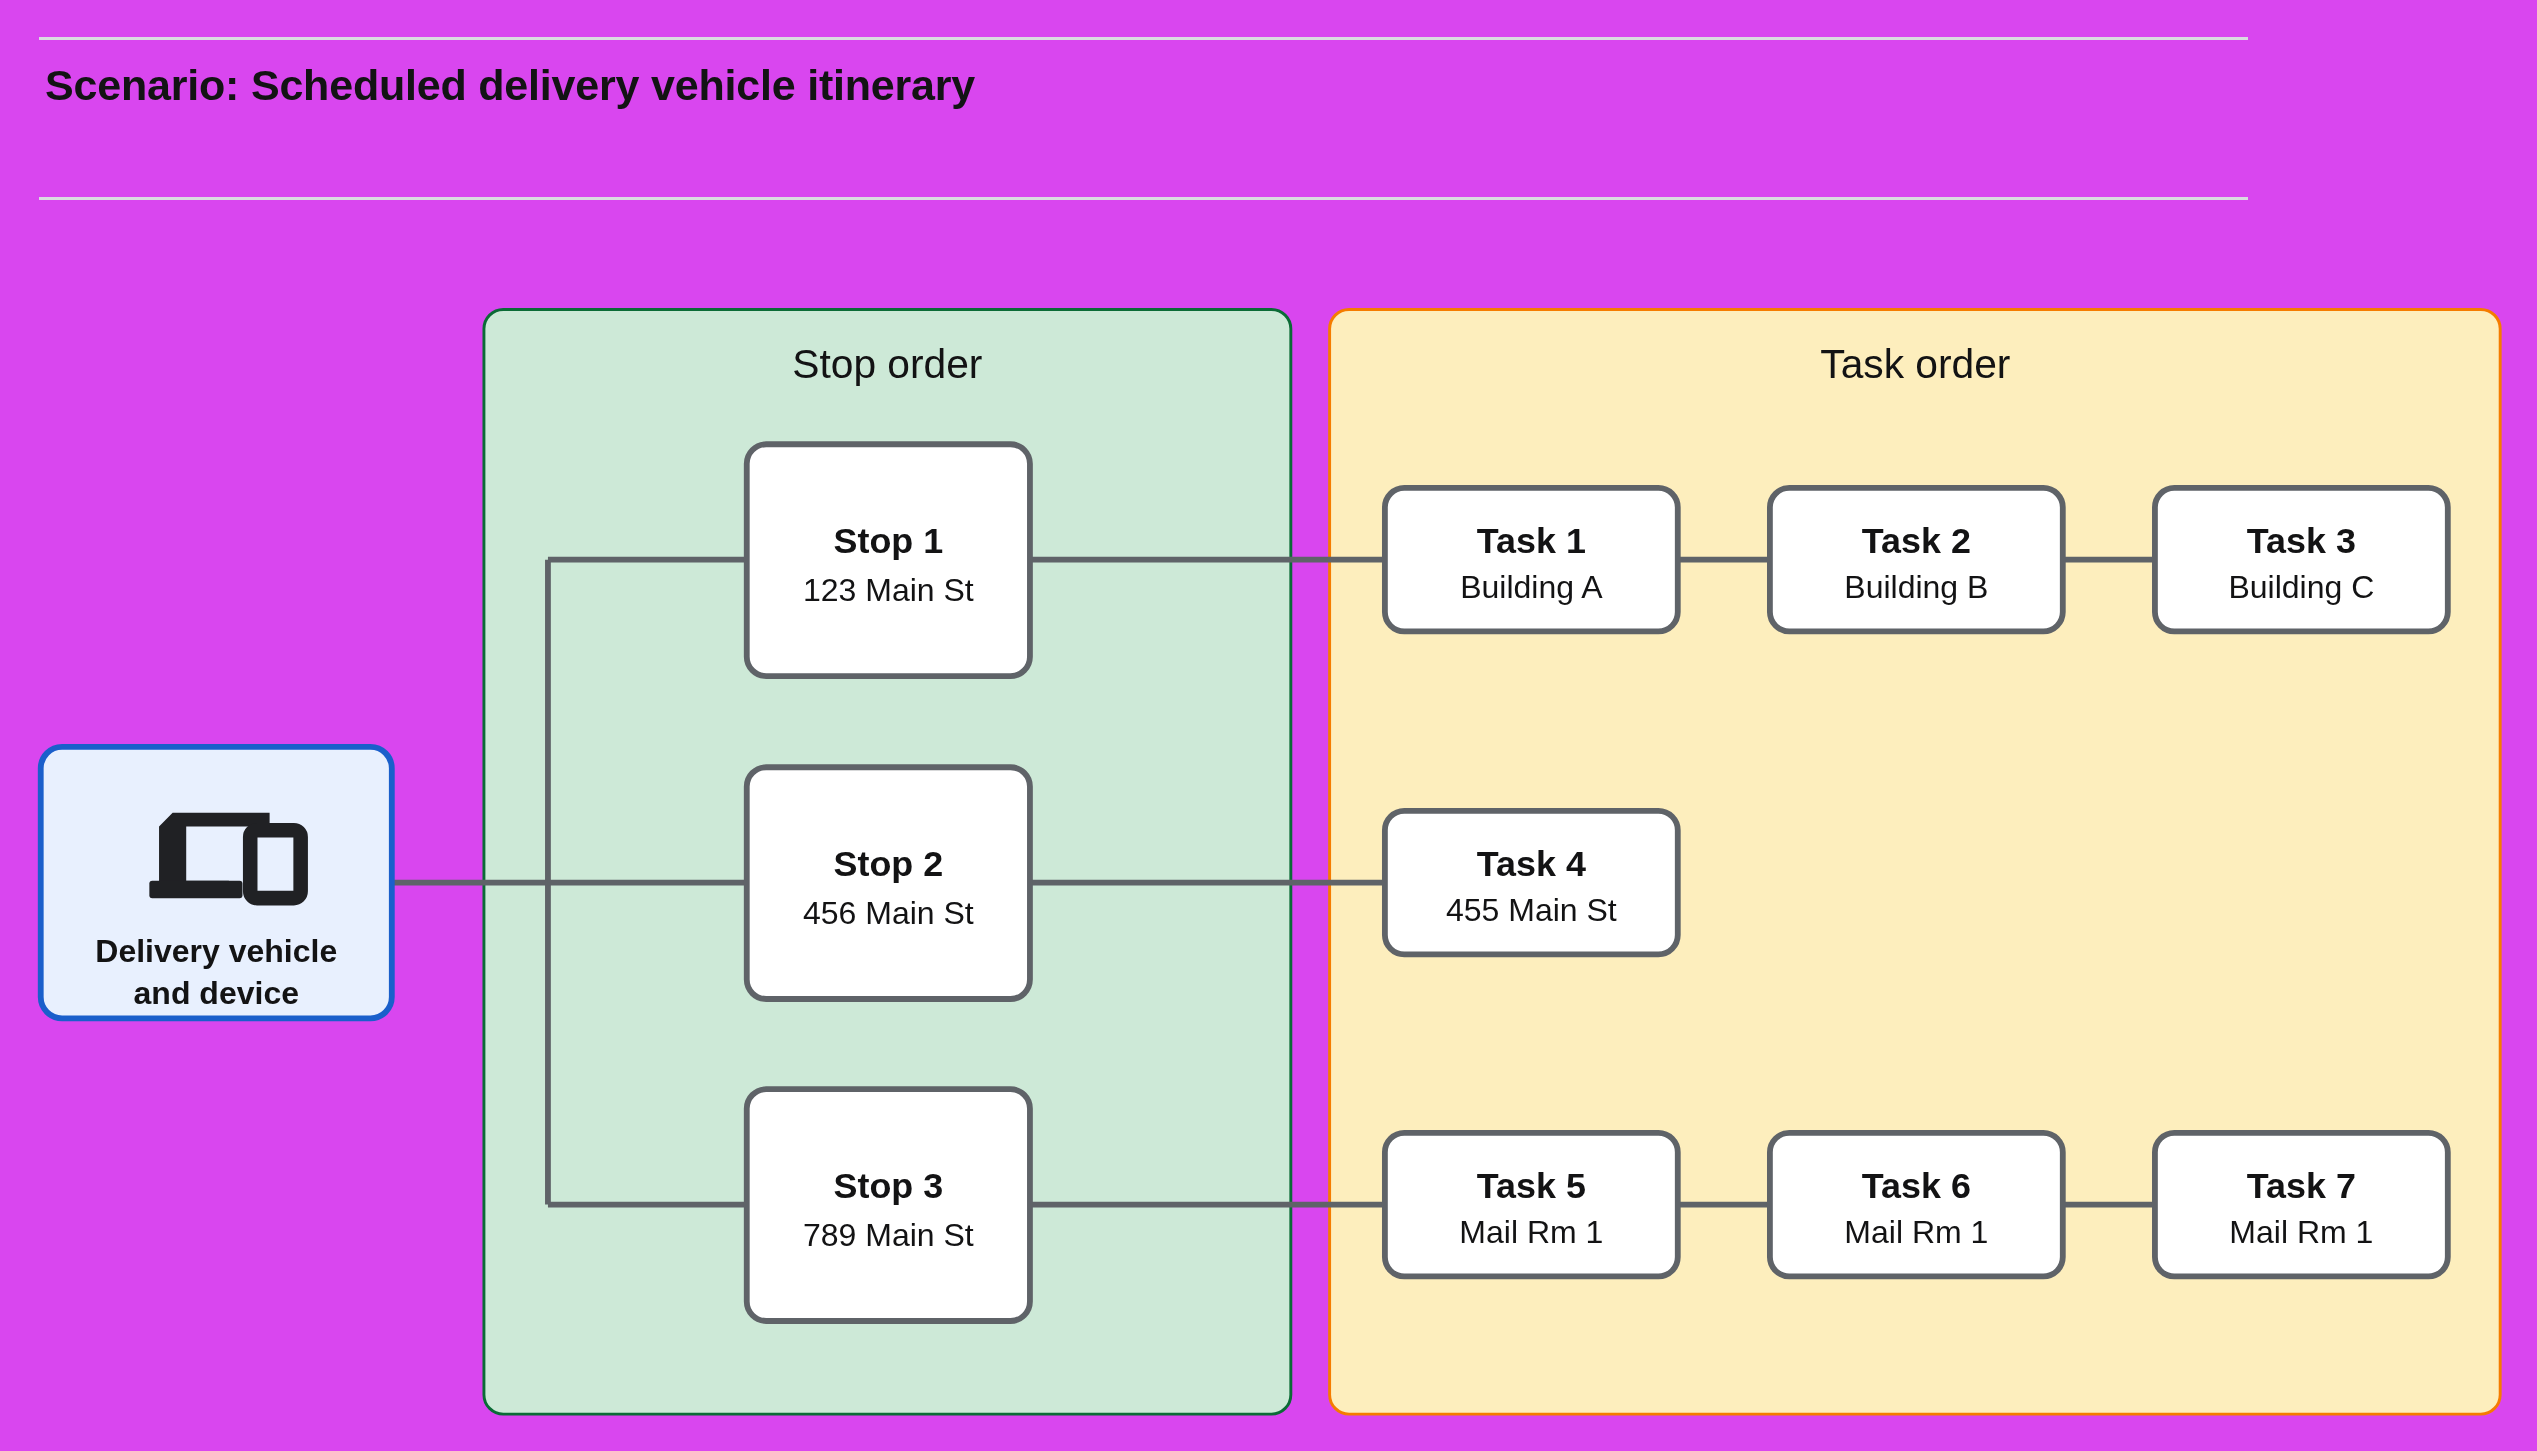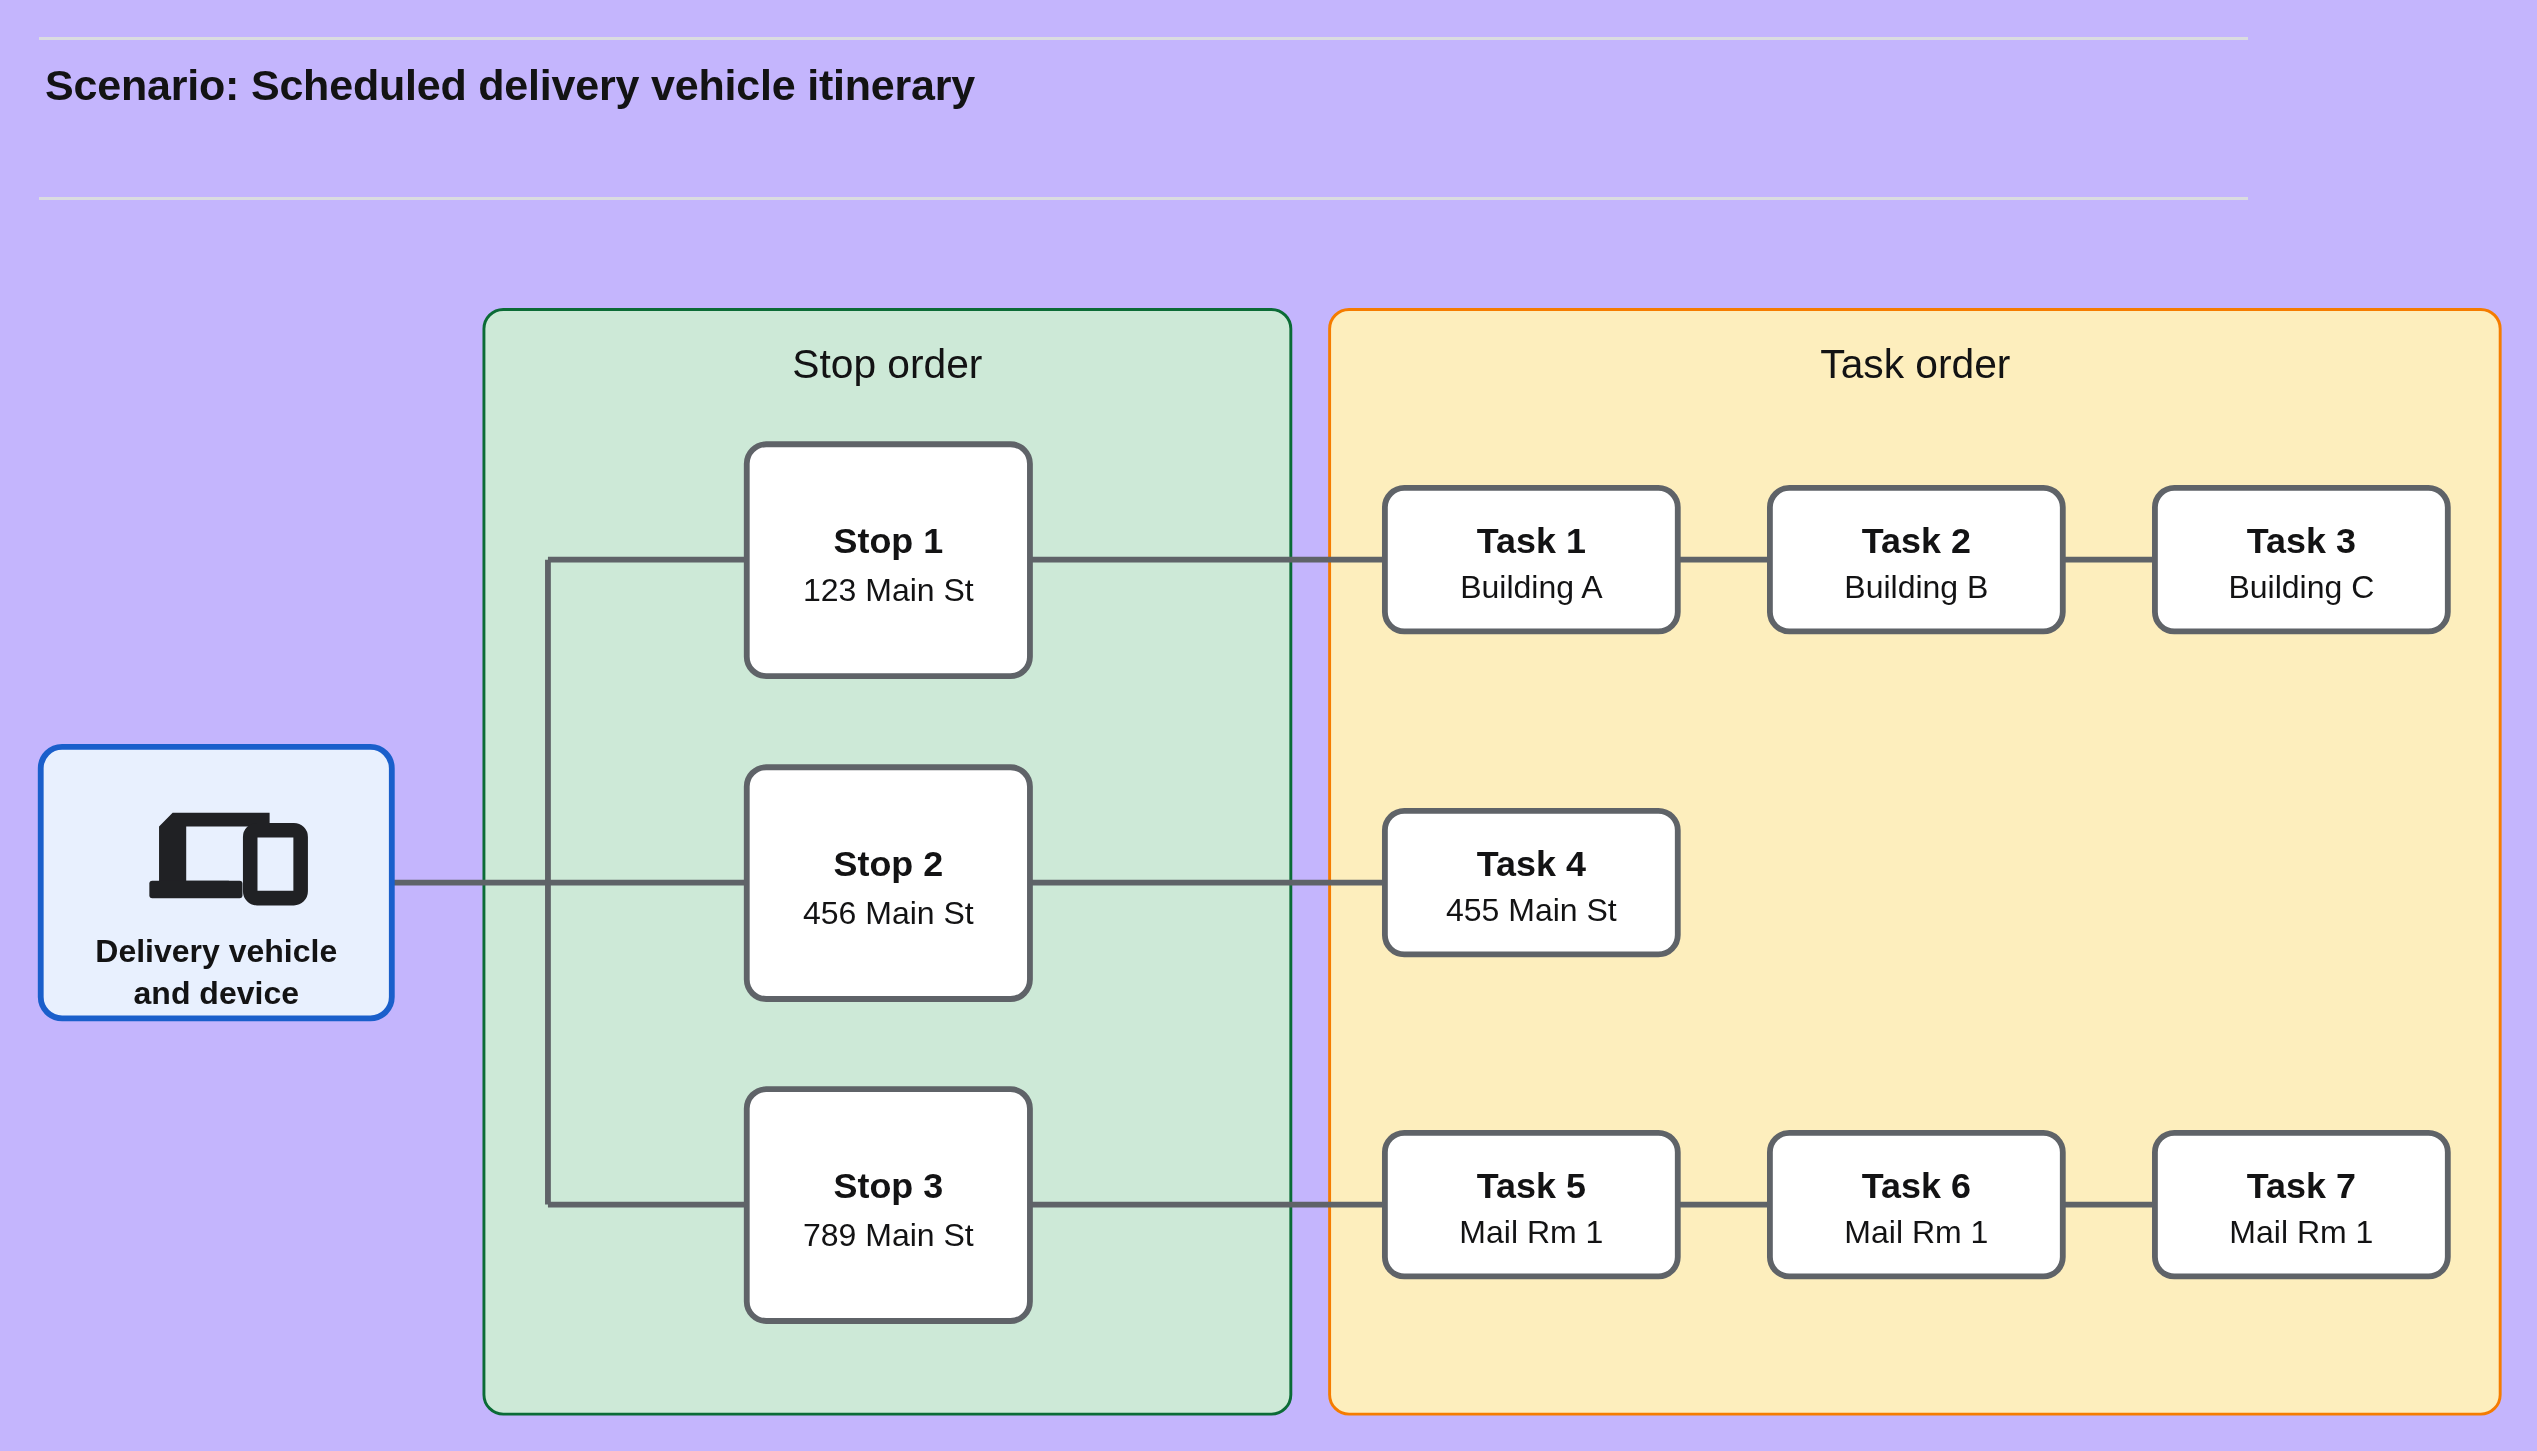--- a/index.html
+++ b/index.html
@@ -11,21 +11,21 @@
   body {
     font-family: "Liberation Sans", sans-serif;
     color: #202124;
     -webkit-font-smoothing: antialiased;
   }
   #page {
     position: relative;
     width: 2538px;
     height: 1452px;
     overflow: hidden;
-    background: #c4b5fd;
+    background: #d946ef;
   }
 
   
   .rule {
     position: absolute;
     left: 39px;
     width: 2209px;
     height: 2.9px;
     background: #dadce0;
   }

